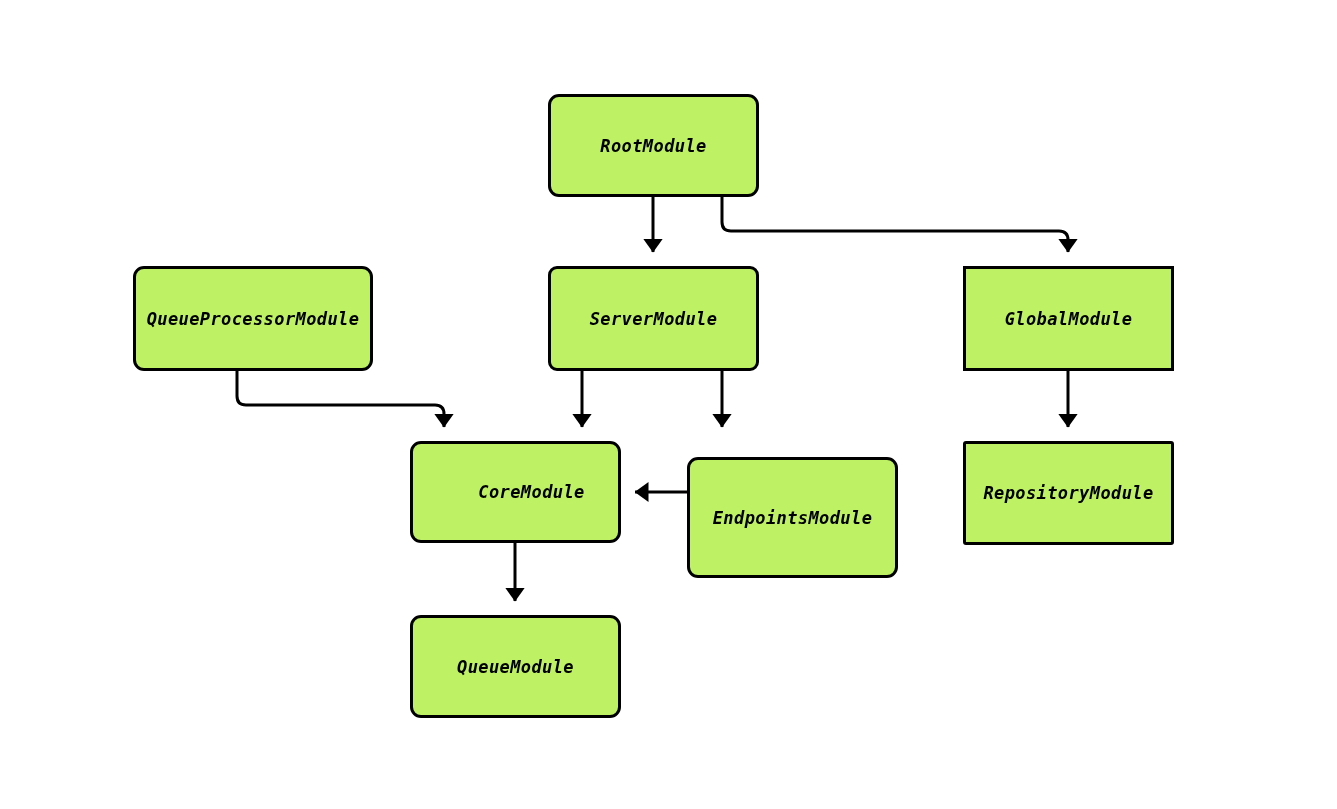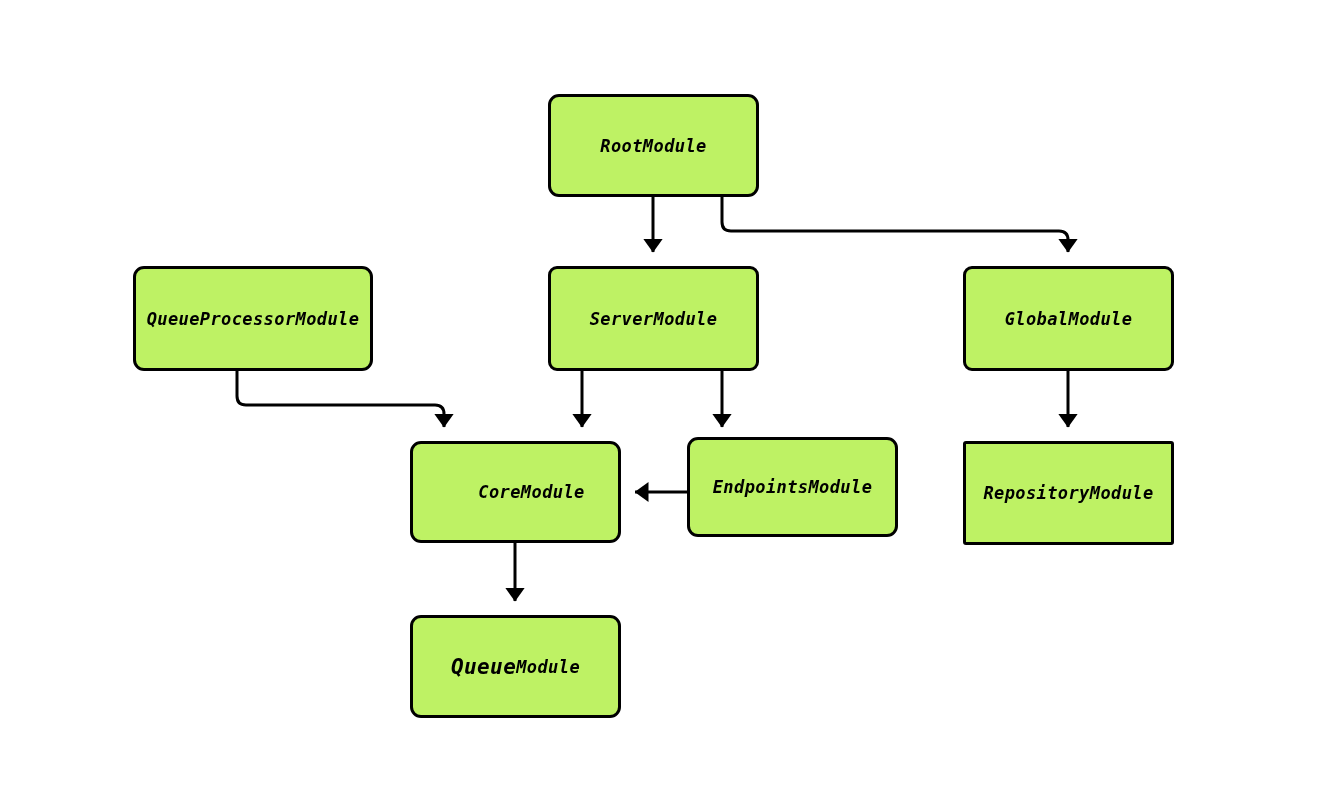--- a/index.html
+++ b/index.html
@@ -95,38 +95,38 @@
   <div class="node-box" style="left: 133px; top: 266px; width: 240px; height: 105px; border: 3px solid rgb(0, 0, 0); border-radius: 11px;">
     <span class="node-line" style="font-size: 17px; color: rgb(0, 0, 0);">QueueProcessor</span>
     <span class="node-line" style="font-size: 17px; color: rgb(0, 0, 0);">Module</span>
   </div>
 
   <div class="node-box" style="left: 548px; top: 266px; width: 211px; height: 105px; border: 3px solid rgb(0, 0, 0); border-radius: 9px;">
     <span class="node-line" style="font-size: 17px; color: rgb(0, 0, 0);">Server</span>
     <span class="node-line" style="font-size: 17px; color: rgb(0, 0, 0);">Module</span>
   </div>
 
-  <div class="node-box" style="left: 963px; top: 266px; width: 211px; height: 105px; border: 3px solid rgb(0, 0, 0); border-radius: 9px;">
+  <div class="node-box" style="left: 963px; top: 266px; width: 211px; height: 105px; border: 3px solid rgb(0, 0, 0); border-radius: 0;">
     <span class="node-line" style="font-size: 17px; color: rgb(0, 0, 0);">Global</span>
     <span class="node-line" style="font-size: 17px; color: rgb(0, 0, 0);">Module</span>
   </div>
 
   <div class="node-box" style="left: 410px; top: 441px; width: 211px; height: 102px; border: 3px solid rgb(0, 0, 0); border-radius: 11px;">
     <span class="node-line" style="font-size: 17px; color: rgb(0, 0, 0); margin-left: 32px;">Core</span>
     <span class="node-line" style="font-size: 17px; color: rgb(0, 0, 0);">Module</span>
   </div>
 
-  <div class="node-box" style="left: 687px; top: 437px; width: 211px; height: 100px; border: 3px solid rgb(0, 0, 0); border-radius: 11px;">
+  <div class="node-box" style="left: 687px; top: 457px; width: 211px; height: 121px; border: 3px solid rgb(0, 0, 0); border-radius: 11px;">
     <span class="node-line" style="font-size: 17px; color: rgb(0, 0, 0);">Endpoints</span>
     <span class="node-line" style="font-size: 17px; color: rgb(0, 0, 0);">Module</span>
   </div>
 
   <div class="node-box" style="left: 963px; top: 441px; width: 211px; height: 104px; border: 3px solid rgb(0, 0, 0); border-radius: 3px;">
     <span class="node-line" style="font-size: 17px; color: rgb(0, 0, 0);">Repository</span>
     <span class="node-line" style="font-size: 17px; color: rgb(0, 0, 0);">Module</span>
   </div>
 
   <div class="node-box" style="left: 410px; top: 615px; width: 211px; height: 103px; border: 3px solid rgb(0, 0, 0); border-radius: 11px;">
-    <span class="node-line" style="font-size: 21px; color: rgb(0, 0, 0);">Queue</span>
+    <span class="node-line" style="font-size: 17px; color: rgb(0, 0, 0);">Queue</span>
     <span class="node-line" style="font-size: 17px; color: rgb(0, 0, 0);">Module</span>
   </div>
 
 </div>
 
 </body></html>

